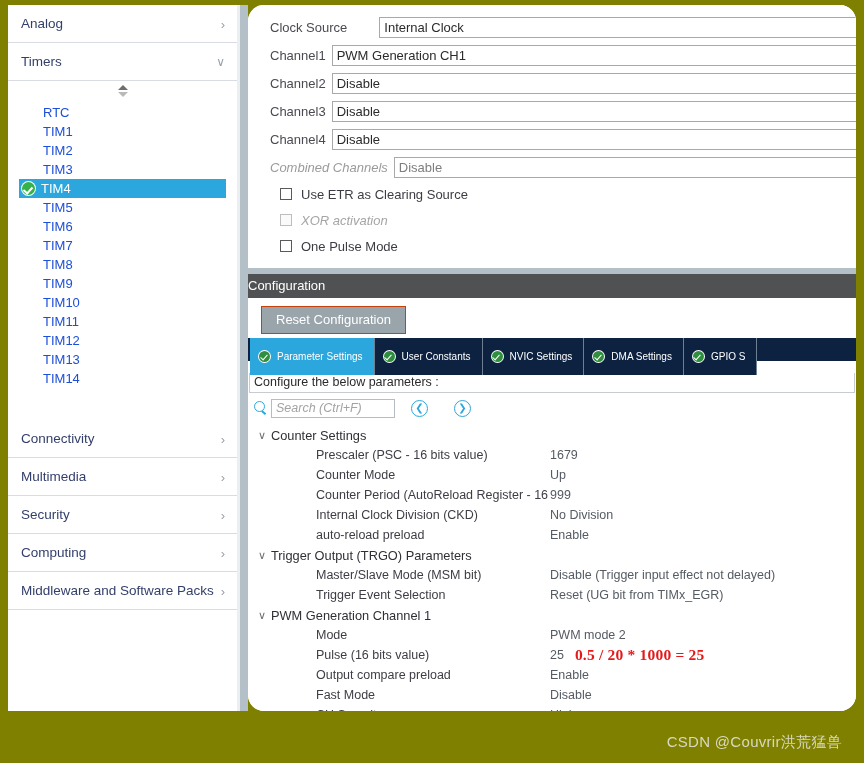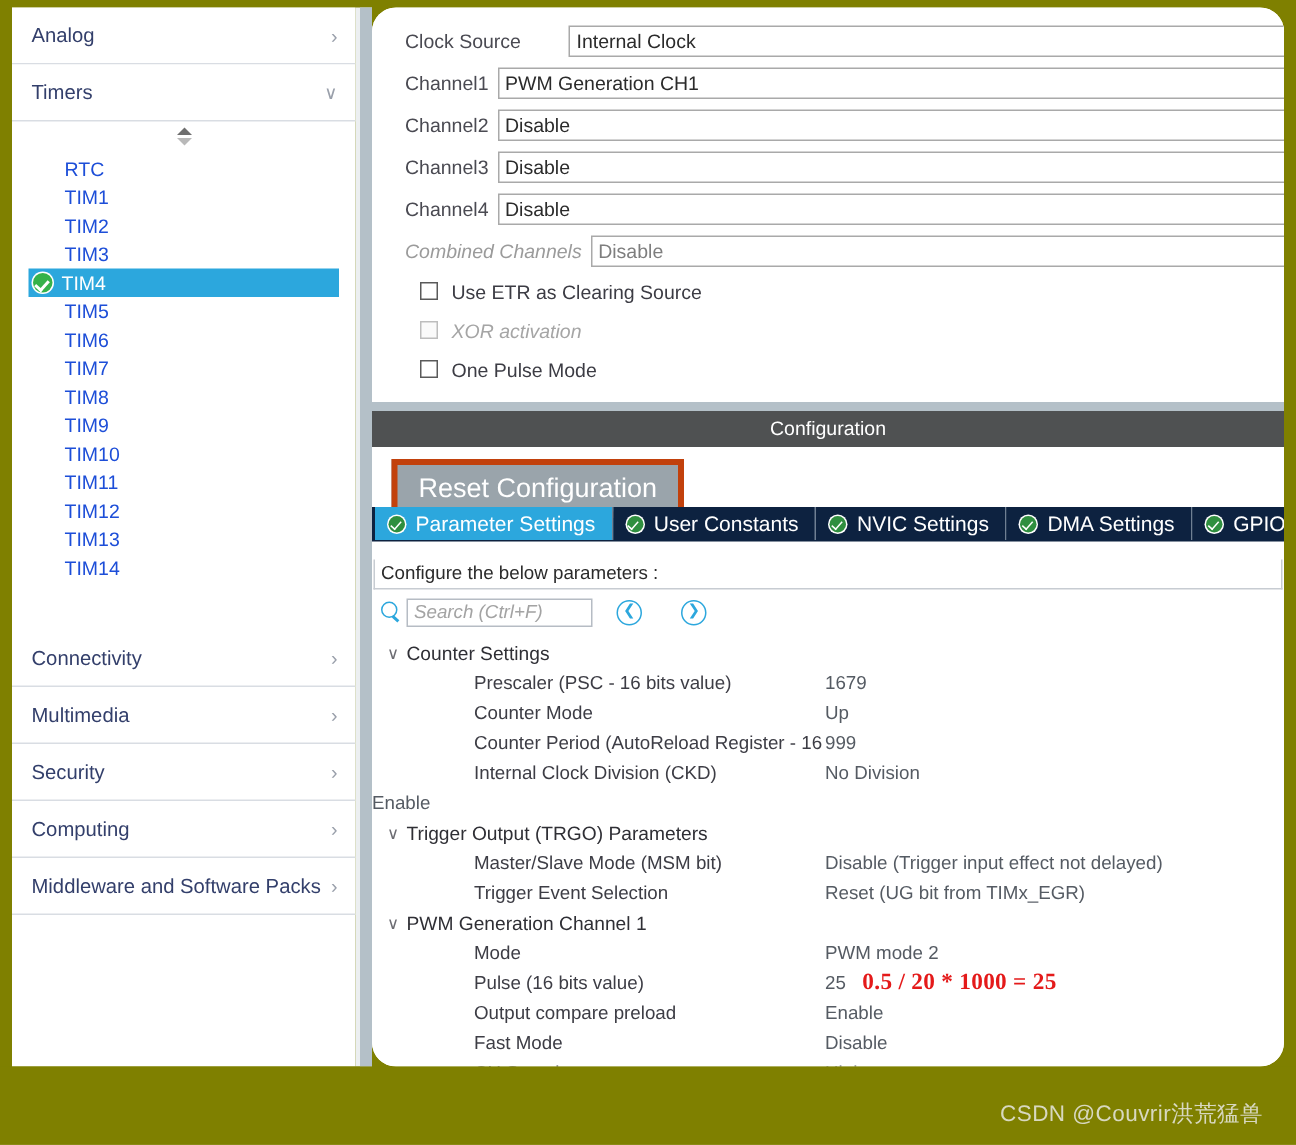--- a/index.html
+++ b/index.html
@@ -199,55 +199,54 @@
   
   .cfg-sep {
     height: 6px;
     background: #b4c0c8;
   }
   .cfg-head {
     height: 24px;
     background: #4f5152;
     color: #ffffff;
     font-size: 13px;
-    text-align: center;
     line-height: 24px;
   }
 
   
   .reset-wrap {
     height: 40px;
     background: #fff;
     padding: 8px 0 0 13px;
   }
   .reset-btn {
     display: inline-block;
     background: #9aa4ab;
     color: #ffffff;
-    font-size: 18px;
+    font-size: 13px;
     padding: 6px 14px 7px 14px;
-    border: 4px solid #c2410c;
+    border: 1px solid #c2410c;
     line-height: 1;
   }
 
   
   .tabs {
     display: flex;
     height: 23px;
     background: #0d2240;
     padding-left: 2px;
   }
   .tab {
     display: flex;
     align-items: center;
-    height: 22px;
+    height: 37px;
     padding: 0 11px 0 8px;
     background: #0d2240;
     color: #ffffff;
-    font-size: 14px;
+    font-size: 10px;
     white-space: nowrap;
     border-right: 1px solid #6f7f92;
     flex: none;
   }
   .tab.active { background: #2ca7dd; }
   .tab .tchk {
     position: relative;
     width: 13px; height: 13px;
     border-radius: 50%;
     background: #ffffff;
@@ -549,20 +548,21 @@
           </div>
           <div class="prow">
             <span class="pname">Counter Period (AutoReload Register - 16 bits val...</span>
             <span class="pval">999</span>
           </div>
           <div class="prow">
             <span class="pname">Internal Clock Division (CKD)</span>
             <span class="pval">No Division</span>
           </div>
           <div class="prow">
+            <span class="pname">auto-reload preload</span>
             <span class="pval">Enable</span>
           </div>
           <div class="grp">
             <span class="caret">∨</span>
             <span>Trigger Output (TRGO) Parameters</span>
           </div>
           <div class="prow">
             <span class="pname">Master/Slave Mode (MSM bit)</span>
             <span class="pval">Disable (Trigger input effect not delayed)</span>
           </div>

